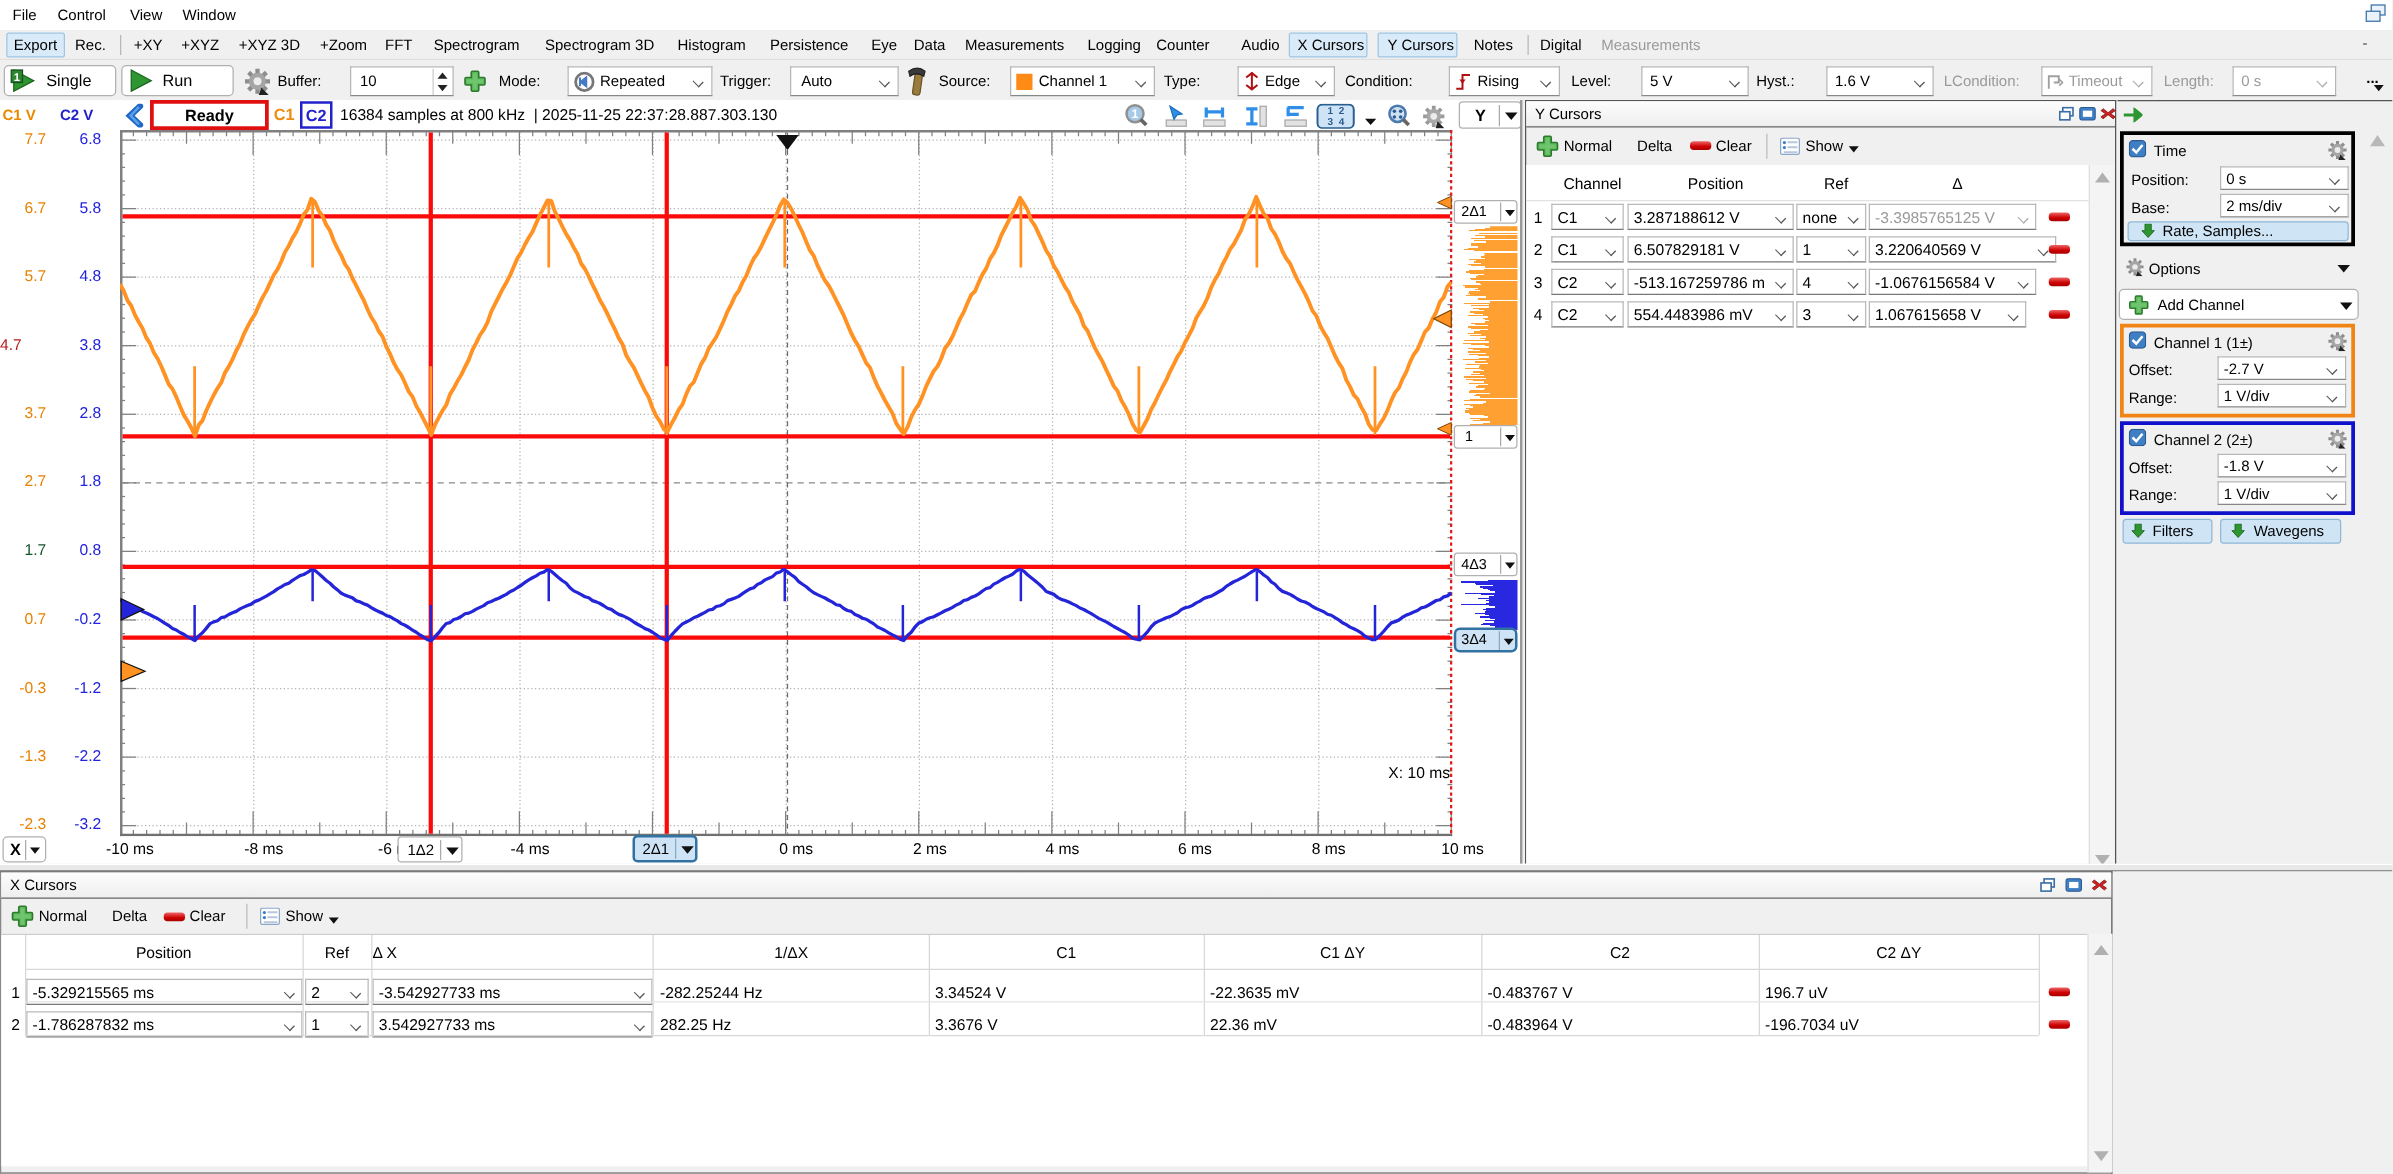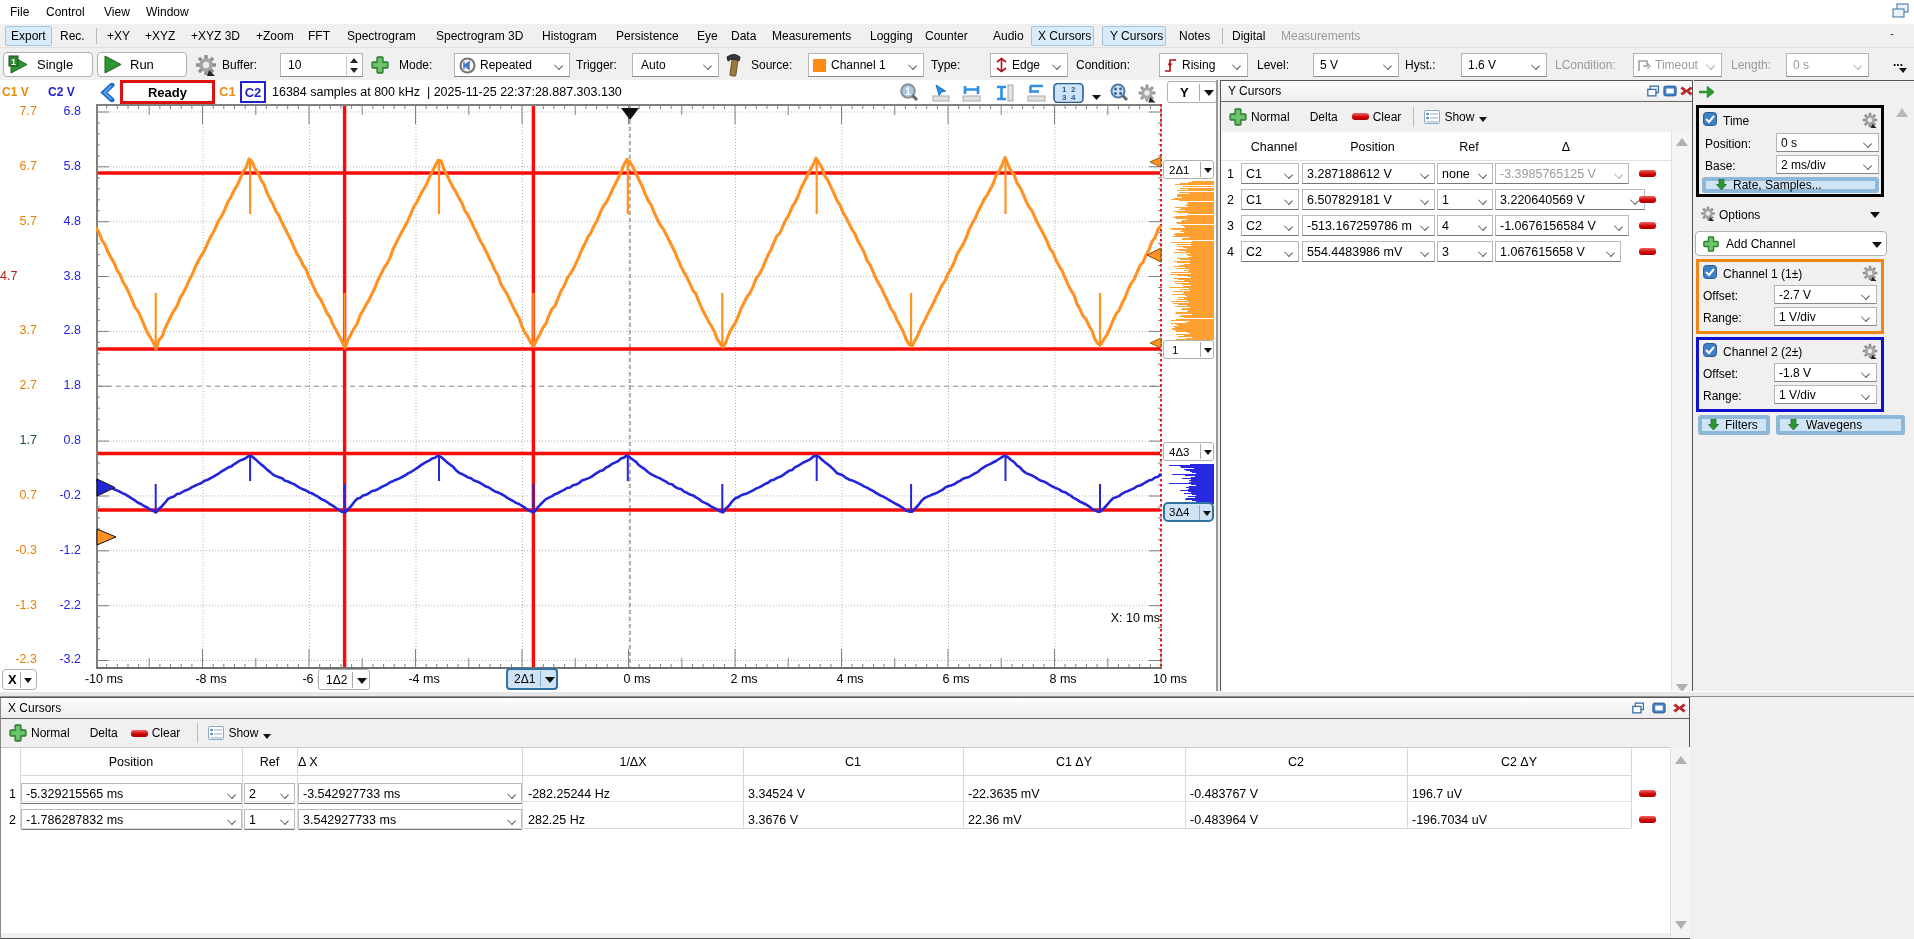--- a/index.html
+++ b/index.html
@@ -3,21 +3,21 @@
 *{margin:0;padding:0;box-sizing:border-box}
 html,body{width:1914px;height:939px;overflow:hidden}
 body{font-family:"Liberation Sans",sans-serif;font-size:12px;color:#000;background:#f0f0f0;position:relative}
 .abs{position:absolute}
 .chev{display:inline-block;width:7px;height:7px;border-right:1.5px solid #555;border-bottom:1.5px solid #555;transform:rotate(45deg) scale(1,.8);vertical-align:2px}
 .tri{display:inline-block;width:0;height:0;border-left:5px solid transparent;border-right:5px solid transparent;border-top:6px solid #111}
 .combo{position:absolute;background:#fff;border:1px solid #b6b6b6;border-bottom:1px solid #888;display:flex;align-items:center;padding:0 4px}
 .combo .chev{position:absolute;right:7px;top:8px}
 .lbl{position:absolute;white-space:nowrap}
 .btn{position:absolute;background:#fff;border:1px solid #b0b0b0;border-radius:4px;display:flex;align-items:center}
-.bluebtn{position:absolute;background:#cfe4f5;border:4px solid #000000;border-radius:4px;display:flex;align-items:center;justify-content:center}
+.bluebtn{position:absolute;background:#cfe4f5;border:1px solid #000000;border-radius:4px;display:flex;align-items:center;justify-content:center}
 .hl{background:#d9eaf8;border:1px solid #9fc5e4;border-radius:2px}
 .gray{color:#9a9a9a}
 .fieldg{background:#efefef;color:#9a9a9a}
 .winbtns{position:absolute;display:flex;gap:3px;align-items:center}
 .ptitle{position:absolute;left:0;right:0;height:21px;background:linear-gradient(#fdfdfd,#eee);border-bottom:1px solid #666;padding-left:7px;display:flex;align-items:center;font-size:12px}
 .ptool{position:absolute;display:flex;align-items:center;font-size:12px}
 .fld{position:absolute;height:21px;background:#fff;border:1px solid #b9b9b9;border-bottom:1px solid #777;display:flex;align-items:center;padding:0 4px}
 .fld .chev{position:absolute;right:6px;top:7px}
 .reddash{display:inline-block;width:17px;height:7px;border-radius:3px;background:linear-gradient(#e66,#c00 60%,#a00)}
 </style></head>
@@ -948,21 +948,21 @@
    <div class="lbl" style="left:4px;top:49px">Range:</div>
    <div class="combo" style="left:75px;top:45px;width:103px;height:19px">1 V/div<span class="chev" style="top:6px"></span></div>
  </div>
 
  <div class="bluebtn" style="left:4px;top:334px;width:72px;height:20px;border-radius:3px;border-color:#8fb8d8;justify-content:flex-start">
    <svg style="margin-left:6px" width="11" height="12" viewBox="0 0 11 12">
         <path d="M5.5 11L0.5 5.5H3V0h5v5.5h2.5z" fill="#2e9631" stroke="#1c641e" stroke-width=".7"></path>
       </svg>
    <span style="margin-left:6px">Filters</span>
     </div>
- <div class="bluebtn" style="left:82px;top:334px;width:129px;height:20px;border-radius:3px;border-color:#8fb8d8;justify-content:flex-start">
+ <div class="bluebtn" style="left:82px;top:334px;width:97px;height:20px;border-radius:3px;border-color:#8fb8d8;justify-content:flex-start">
    <svg style="margin-left:8px" width="11" height="12" viewBox="0 0 11 12">
         <path d="M5.5 11L0.5 5.5H3V0h5v5.5h2.5z" fill="#2e9631" stroke="#1c641e" stroke-width=".7"></path>
       </svg>
    <span style="margin-left:7px">Wavegens</span>
     </div>
 
  <span class="abs" style="left:202px;top:27px;width:0;height:0;border-left:6px solid transparent;border-right:6px solid transparent;border-bottom:9px solid #b8b8b8"></span>
 </div>
 
 <div class="abs" style="left:0;top:691px;width:1914px;height:6px;background:#e8e8e8;border-top:1px solid #fff;border-bottom:1px solid #909090"></div>

